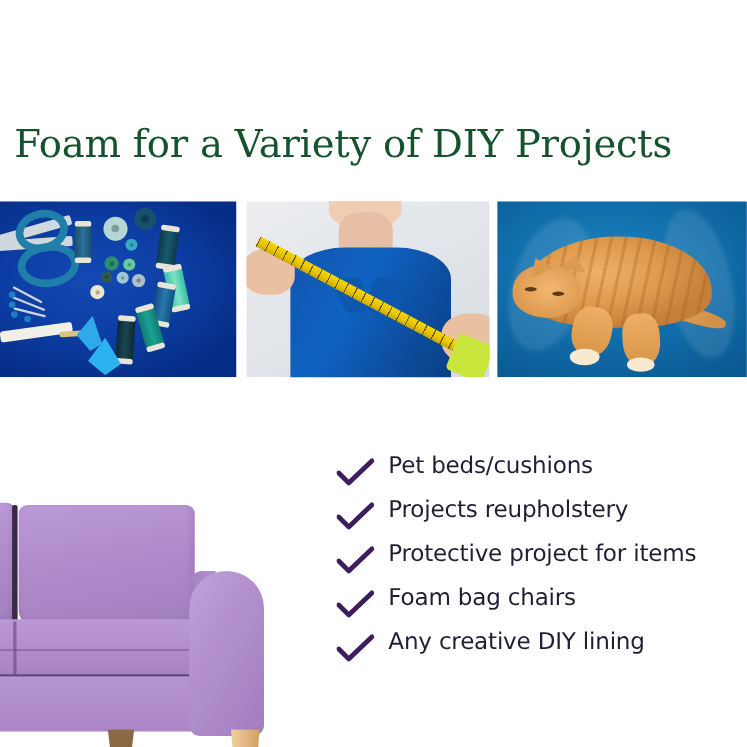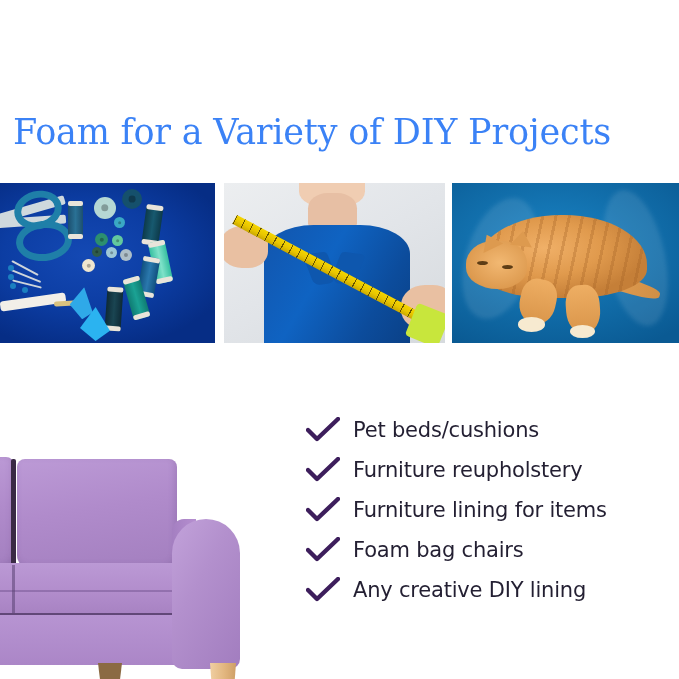--- a/index.html
+++ b/index.html
@@ -50,21 +50,21 @@
 
   
   .headline {
     position: absolute;
     left: 13px;
     top: 108px;
     width: 660px;
     font-family: "DejaVu Serif", serif;
     font-size: 35px;
     line-height: 48px;
-    color: #3b82f6;
+    color: #14532d;
     font-weight: 400;
     letter-spacing: -0.2px;
     white-space: nowrap;
   }
 
   
   .photo-strip {
     position: absolute;
     left: 0;
     top: 183px;
@@ -307,21 +307,20 @@
 
   
   .benefits {
     position: absolute;
     left: 306px;
     top: 410px;
     width: 368px;
   }
   .benefit-row {
     display: flex;
-    align-items: center;
     height: 40px;
   }
   .check-icon {
     width: 34px;
     flex: 0 0 34px;
     display: block;
   }
   .benefit-label {
     font-family: "DejaVu Sans", sans-serif;
     font-size: 21px;
@@ -441,28 +440,28 @@
       <svg class="check-icon" viewBox="0 0 34 26">
         <path d="M2 13 L11 22 L32 2" fill="none" stroke="#3d1e5c" stroke-width="4.4" stroke-linecap="round" stroke-linejoin="round"></path>
       </svg>
       <span class="benefit-label">Pet beds/cushions</span>
     </div>
 
     <div class="benefit-row">
       <svg class="check-icon" viewBox="0 0 34 26">
         <path d="M2 13 L11 22 L32 2" fill="none" stroke="#3d1e5c" stroke-width="4.4" stroke-linecap="round" stroke-linejoin="round"></path>
       </svg>
-      <span class="benefit-label">Furniture reupholstery</span>
+      <span class="benefit-label">Projects reupholstery</span>
     </div>
 
     <div class="benefit-row">
       <svg class="check-icon" viewBox="0 0 34 26">
         <path d="M2 13 L11 22 L32 2" fill="none" stroke="#3d1e5c" stroke-width="4.4" stroke-linecap="round" stroke-linejoin="round"></path>
       </svg>
-      <span class="benefit-label">Furniture lining for items</span>
+      <span class="benefit-label">Protective project for items</span>
     </div>
 
     <div class="benefit-row">
       <svg class="check-icon" viewBox="0 0 34 26">
         <path d="M2 13 L11 22 L32 2" fill="none" stroke="#3d1e5c" stroke-width="4.4" stroke-linecap="round" stroke-linejoin="round"></path>
       </svg>
       <span class="benefit-label">Foam bag chairs</span>
     </div>
 
     <div class="benefit-row">

